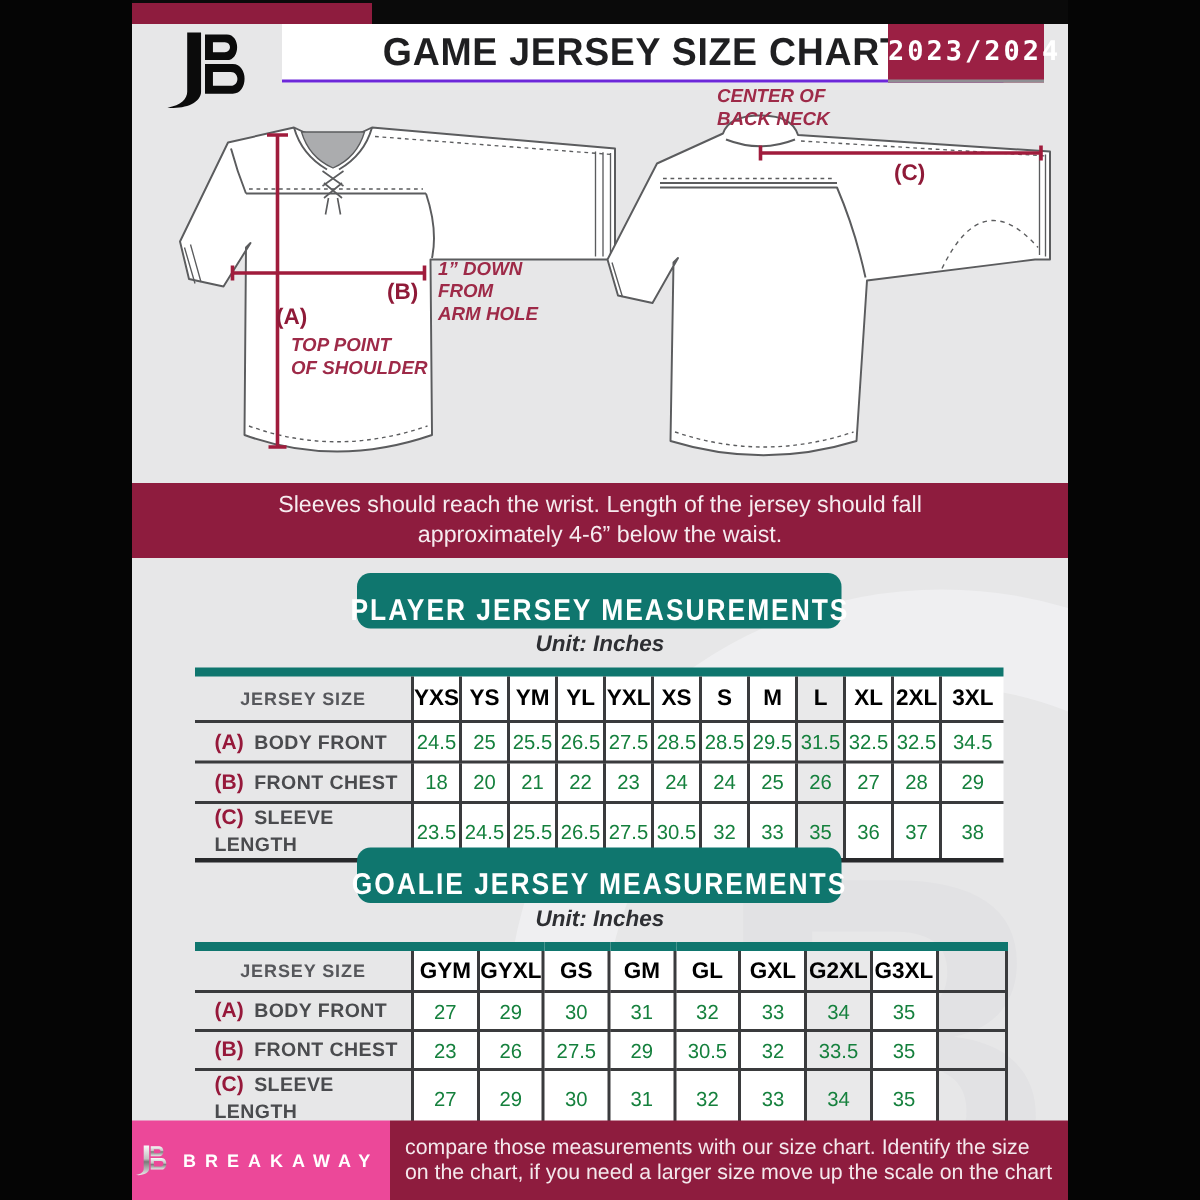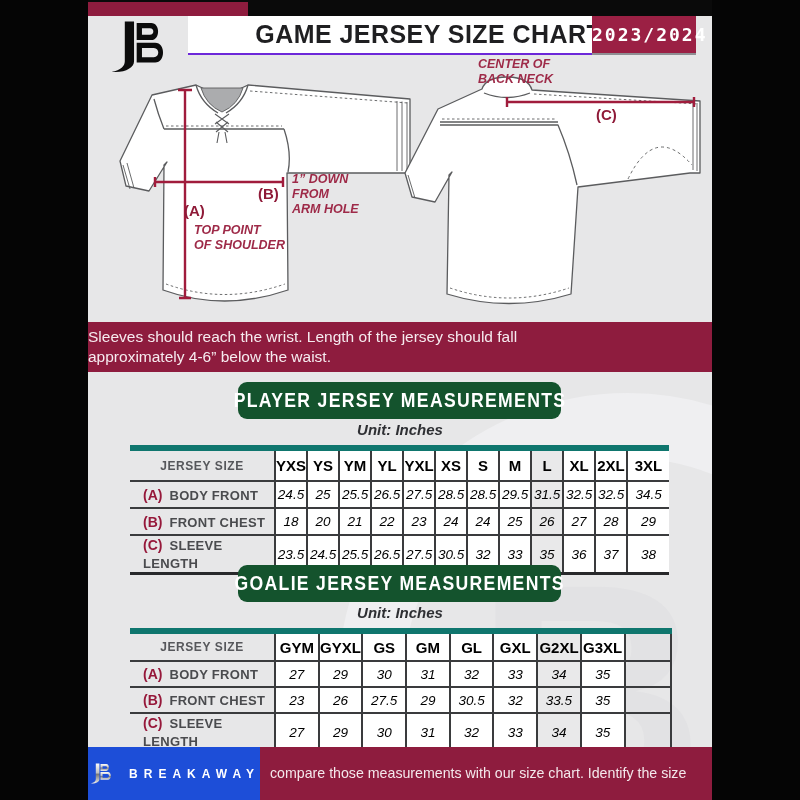--- a/index.html
+++ b/index.html
@@ -19,53 +19,53 @@
   .seasonbox span{font-family:"DejaVu Sans Mono",monospace;font-size:18px;font-weight:700;color:#fff;letter-spacing:2px;}
   .logo{left:16px;top:15px;width:68px;height:66px;z-index:4;}
   
   .wm-ring{left:250px;top:393px;width:580px;height:580px;border:65px solid #EFEFF1;border-radius:50%;
            box-sizing:border-box;z-index:0;}
   .wm-b{left:386px;top:536px;font-size:320px;line-height:1;font-weight:800;color:#E2E2E4;z-index:0;}
   
   .diagram{left:0;top:13px;z-index:1;}
   
   .banner{left:0;top:322px;width:624px;height:50px;background:#8E1C3E;z-index:2;
-          display:flex;flex-direction:column;align-items:flex-start;justify-content:center;}
+          display:flex;flex-direction:column;align-items:center;justify-content:center;}
   .banner div{color:#F6EBEF;font-size:15.5px;line-height:20px;font-weight:500;}
   
-  .secbox{width:323px;height:37px;background:#14532d;border-radius:9px;z-index:2;
-          display:flex;align-items:center;justify-content:center;}
+  .secbox{width:323px;height:37px;background:#0f766e;border-radius:9px;z-index:2;
+          display:flex;align-items:flex-end;justify-content:center;}
   .secbox span{color:#fff;font-size:20px;font-weight:800;letter-spacing:1.5px;transform:scaleX(.88);white-space:nowrap;}
   .sec-player{left:150px;top:382px;}
   .sec-goalie{left:150px;top:565px;}
   .unit{width:624px;text-align:center;font-size:15px;font-style:italic;font-weight:700;color:#2E2F33;z-index:2;}
   .unit-player{left:0;top:421px;}
   .unit-goalie{left:0;top:604px;}
   
   .meas{border-collapse:collapse;table-layout:fixed;z-index:2;}
   .tbl-player{left:42px;top:445px;}
   .tbl-goalie{left:42px;top:628px;}
   .meas th,.meas td{border:2px solid #3A3B3D;padding:0;text-align:center;vertical-align:middle;}
   .meas tr>*:first-child{border-left:none;}
   .meas.open-right tr>*:last-child{border-right:none;}
   .meas thead th{border-top:6px solid #0f766e;}
   .meas tbody tr:last-child>*{border-bottom:3px solid #28292B;}
   .meas .szhead{background:#FFFFFF;font-weight:700;font-size:15px;color:#000000;}
   .meas .lblhead{font-size:12px;color:#56575B;letter-spacing:.6px;font-weight:600;background:transparent;}
-  .meas .val{background:#FFFFFF;font-size:13.5px;color:#000000;font-style:italic;}
+  .meas .val{background:#FFFFFF;font-size:13.5px;color:#15803d;}
   .meas .val.hl,.meas .szhead.hl{background:#E9E9EA;}
   .meas .stub{background:transparent;}
   .meas .rowlbl{text-align:left;padding-left:13px;background:transparent;}
   .rowlbl .k{color:#96183A;font-weight:800;font-size:14px;margin-right:7px;}
   .rowlbl .n{color:#4A4B4E;font-size:13px;letter-spacing:.3px;}
   .tbl-player thead tr{height:33px;} .tbl-player tbody tr{height:27px;}
   .tbl-goalie thead tr{height:30px;} .tbl-goalie tbody tr{height:26px;}
   
-  .foot-black{left:0;top:747px;width:172px;height:53px;background:#1d4ed8;z-index:3;
-              display:flex;align-items:center;justify-content:space-between;gap:8px;}
+  .foot-black{left:0;top:747px;width:172px;height:53px;background:#ec4899;z-index:3;
+              display:flex;align-items:center;justify-content:flex-start;gap:8px;}
   .foot-black .brand{color:#fff;font-size:12px;font-weight:700;letter-spacing:6px;}
   .foot-maroon{left:172px;top:747px;width:452px;height:53px;background:#8E1C3E;z-index:3;
                display:flex;flex-direction:column;justify-content:center;padding-left:10px;box-sizing:border-box;}
   .foot-maroon div{color:#F4E8EC;font-size:14.2px;line-height:16.5px;}
   
   .ann-it{font-family:"Liberation Sans",sans-serif;font-size:12.5px;font-style:italic;font-weight:600;fill:#9E2A48;}
   .ann-b{font-family:"Liberation Sans",sans-serif;font-size:15px;font-weight:800;fill:#8F1A38;}
 </style>
 </head>
 <body>
@@ -305,16 +305,17 @@
         <g fill="url(#silver)">
           <path d="M30,10 L44,10 L44,70 C44,80 30,88 10,86 C24,84 30,77 30,70 Z"></path>
           <path fill-rule="evenodd" d="M48,12 L70,12 C84,12 84,38 70,38 L48,38 Z M56,20 L68,20 C75,20 75,30 68,30 L56,30 Z"></path>
           <path fill-rule="evenodd" d="M48,42 L76,42 C92,42 92,72 76,72 L48,72 Z M56,50 L74,50 C83,50 83,64 74,64 L56,64 Z"></path>
         </g>
       </svg>
       <span class="brand">BREAKAWAY</span>
     </div>
     <div class="abs foot-maroon">
         <div>compare those measurements with our size chart. Identify the size</div>
+        <div>on the chart, if you need a larger size move up the scale on the chart</div>
       </div>
 
   </div>
 </div>
 
 </body></html>

